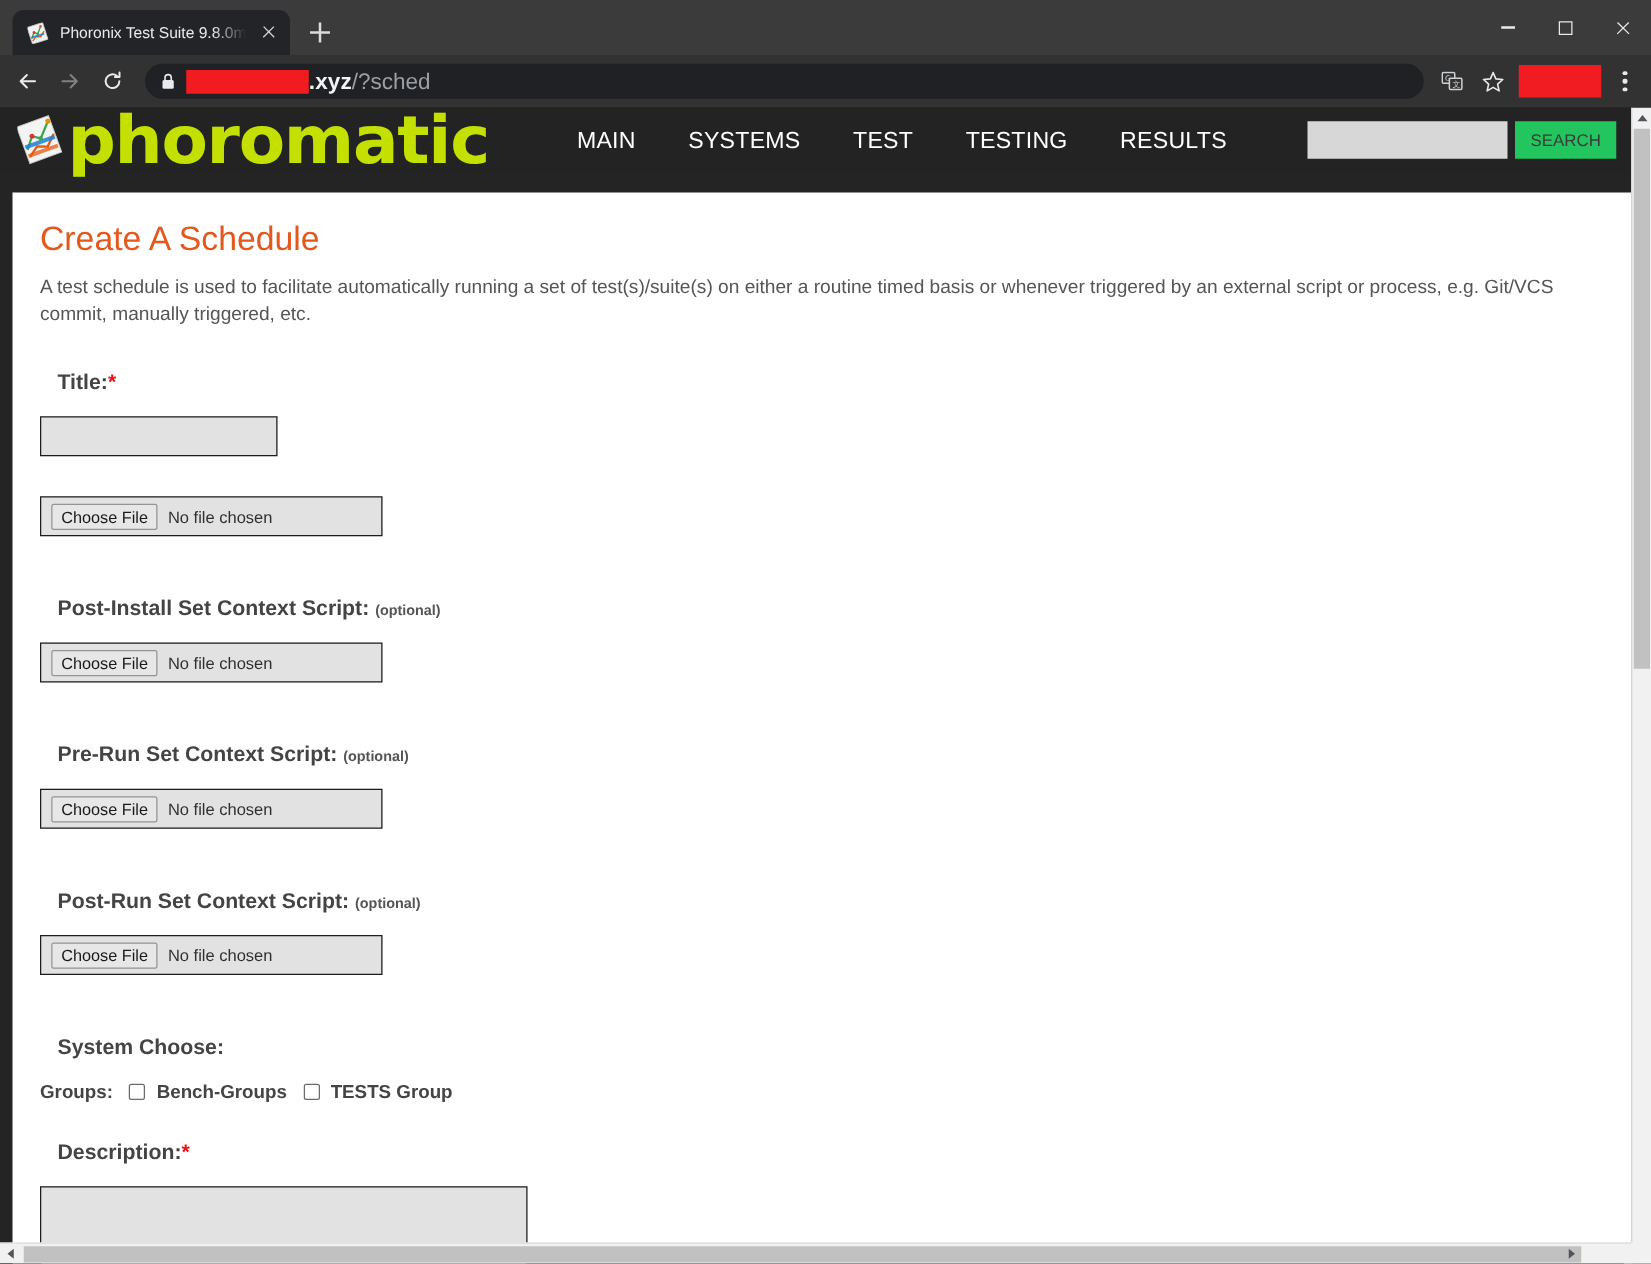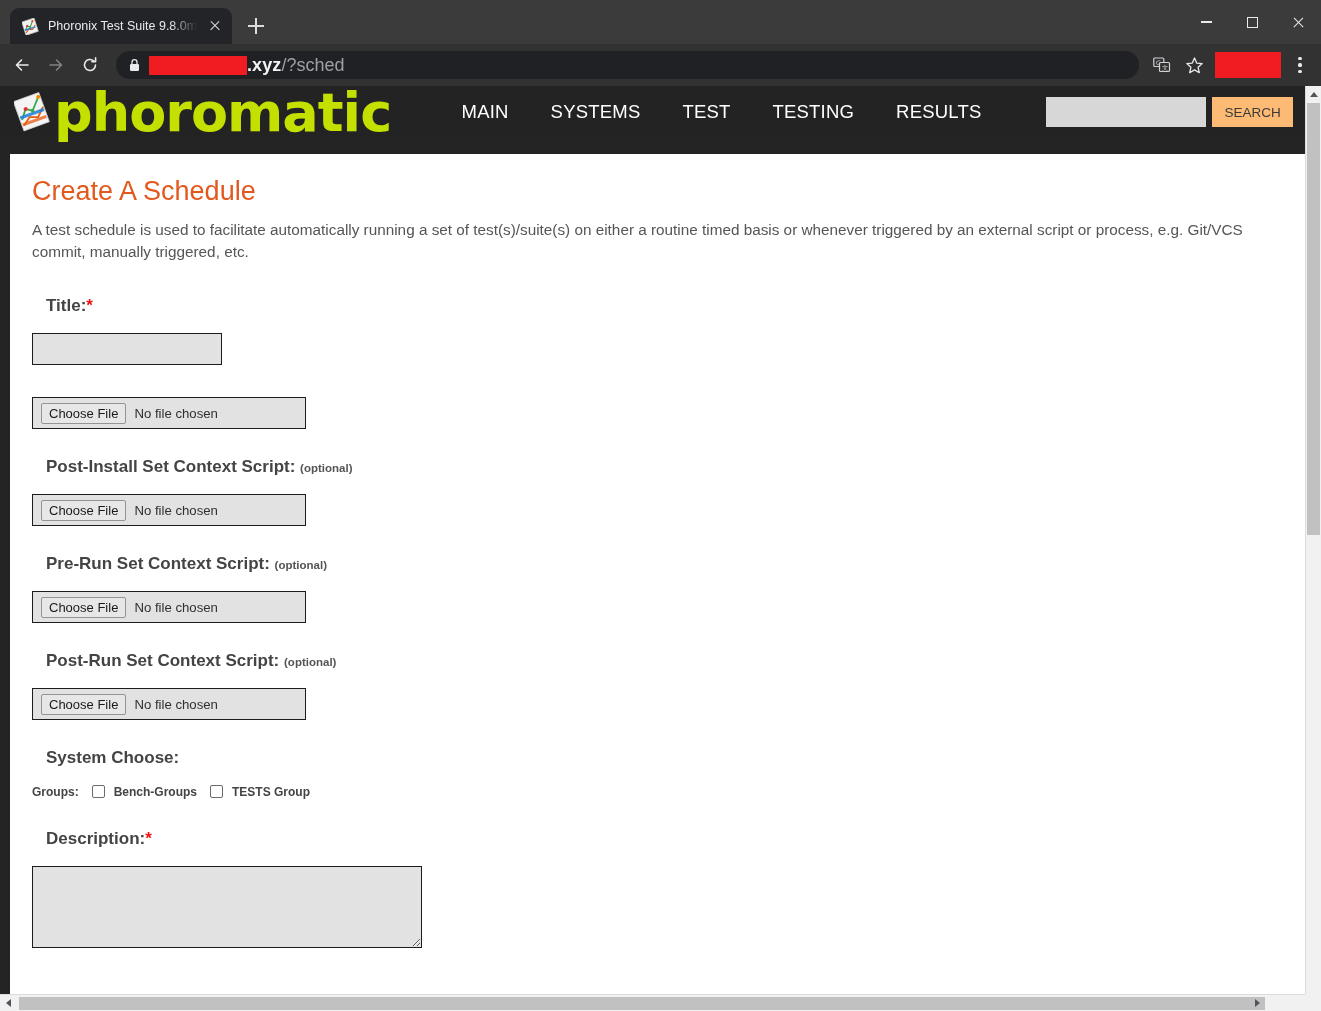--- a/index.html
+++ b/index.html
@@ -226,21 +226,21 @@
     width: 160px; height: 30px;
     background: #d7d7d7;
     border: none;
     margin-left: 44px;
     font-size: 13px;
     padding: 0 5px;
     font-family: "Liberation Sans", sans-serif;
   }
   .searchbtn {
     height: 30px;
-    background: #fdba74;
+    background: #22c55e;
     border: none;
     color: #3b3b3b;
     font-size: 13.5px;
     padding: 0 12px;
     margin-left: 6px;
     cursor: pointer;
     font-family: "Liberation Sans", sans-serif;
   }
 
   
@@ -287,43 +287,43 @@
     font-family: "Liberation Sans", sans-serif;
   }
 
   .file-input {
     display: inline-flex;
     align-items: center;
     width: 274px; height: 32px;
     background: #e2e2e2;
     border: 1px solid #1c1c1c;
     padding: 0 0 0 8px;
-    margin-bottom: 28px;
+    margin-bottom: 48px;
     cursor: pointer;
   }
   .file-btn {
     background: #e7e7e7;
     border: 1px solid #949494;
     border-radius: 2px;
     font-size: 13px;
     color: #1a1a1a;
     padding: 2px 7px;
     font-family: "Liberation Sans", sans-serif;
     cursor: pointer;
   }
   .file-name {
     font-size: 13.2px;
     color: #303030;
     margin-left: 8px;
   }
 
   .groups-row {
     display: flex;
-    align-items: flex-start;
-    font-size: 12px;
+    align-items: center;
+    font-size: 15px;
     font-weight: bold;
     color: #444;
     gap: 0;
     margin-bottom: 30px;
   }
   .groups-row .chk {
     width: 13px; height: 13px;
     border: 1px solid #6b6b6b;
     background: #fff;
     border-radius: 2px;

